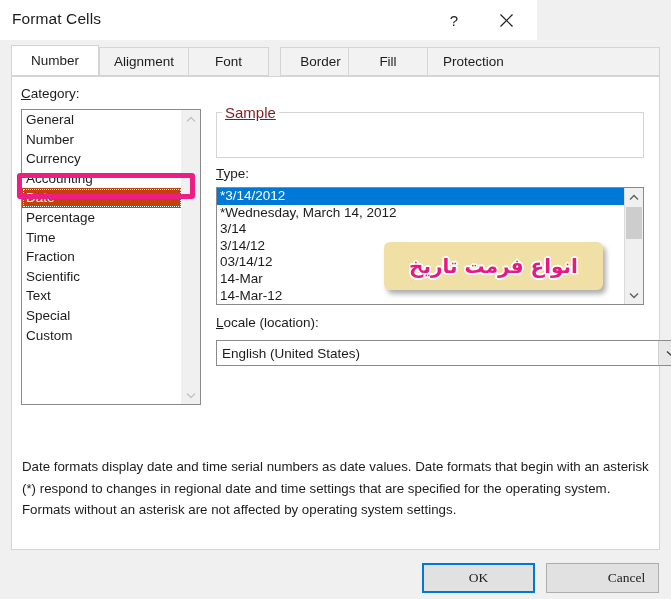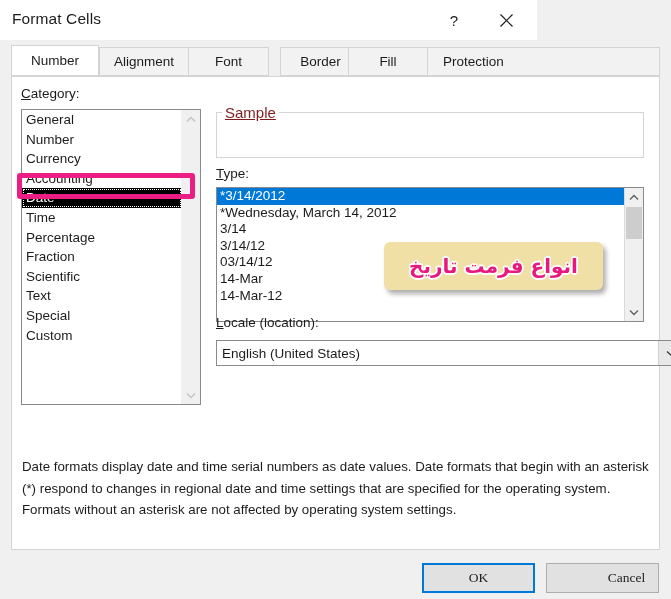--- a/index.html
+++ b/index.html
@@ -141,21 +141,21 @@
   .cat-item {
     height: 19.6px;
     line-height: 19.6px;
     padding-left: 4px;
     font-size: 13.5px;
     color: #1c1c1c;
     white-space: nowrap;
     box-sizing: border-box;
   }
   .cat-item.selected {
-    background: #000000;
+    background: #c2410c;
     color: #ffffff;
     outline: 1px dotted #ffffff;
     outline-offset: -2px;
   }
   #cat-scrollbar {
     position: absolute;
     right: 0; top: 0;
     width: 18px;
     height: 100%;
     background: #f0f0f0;
@@ -201,21 +201,21 @@
     text-decoration: underline;
   }
 
   
   #type-label { left: 216px; top: 166px; }
   #type-listbox {
     position: absolute;
     left: 216px;
     top: 187px;
     width: 428px;
-    height: 135px;
+    height: 118px;
     box-sizing: border-box;
     border: 1px solid #8a8a8a;
     background: #ffffff;
     overflow: hidden;
   }
   .type-item {
     height: 16.6px;
     line-height: 16.6px;
     padding-left: 3px;
     font-size: 13.5px;
@@ -398,22 +398,22 @@
 
   <div class="field-label" id="cat-label"><span class="acc">C</span><span>ategory:</span></div>
 
   <div id="cat-listbox">
     <div id="cat-items">
       <div class="cat-item">General</div>
       <div class="cat-item">Number</div>
       <div class="cat-item">Currency</div>
       <div class="cat-item">Accounting</div>
       <div class="cat-item selected">Date</div>
+      <div class="cat-item">Percentage</div>
       <div class="cat-item">Time</div>
-      <div class="cat-item">Percentage</div>
       <div class="cat-item">Fraction</div>
       <div class="cat-item">Scientific</div>
       <div class="cat-item">Text</div>
       <div class="cat-item">Special</div>
       <div class="cat-item">Custom</div>
     </div>
     <div id="cat-scrollbar">
       <div class="sb-arrow up">
         <svg width="10" height="7" viewBox="0 0 10 7">
             <polyline points="1,5.5 5,1.5 9,5.5" fill="none" stroke="#c3c3c3" stroke-width="1.3"></polyline>

